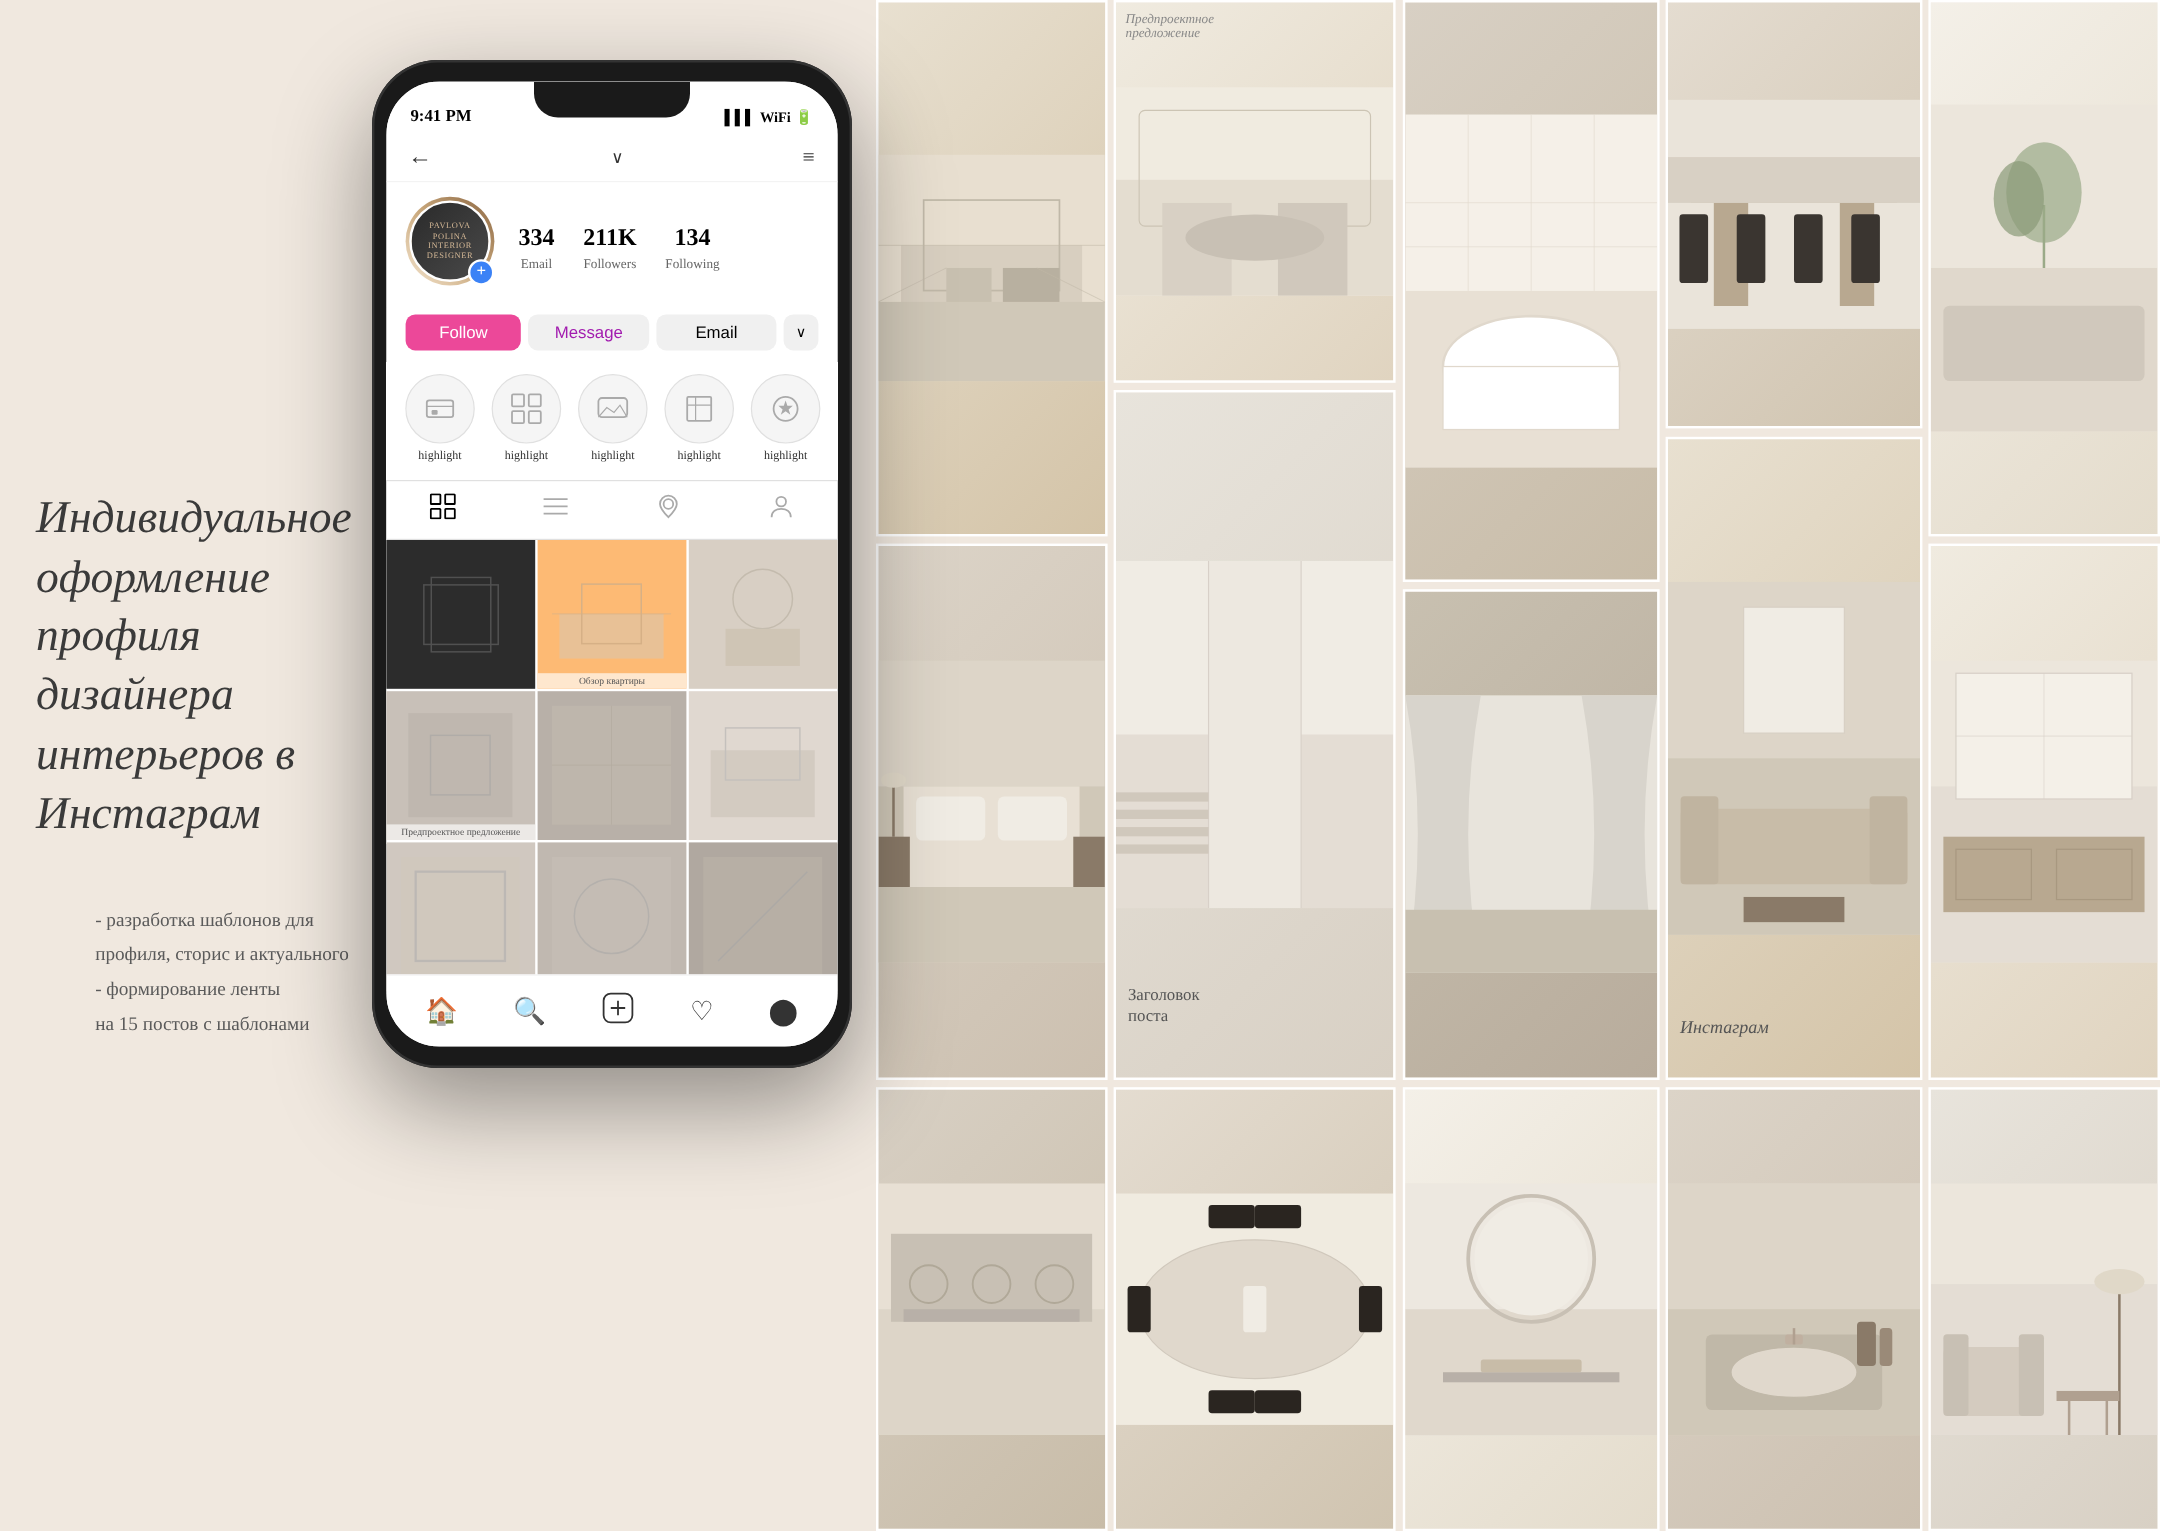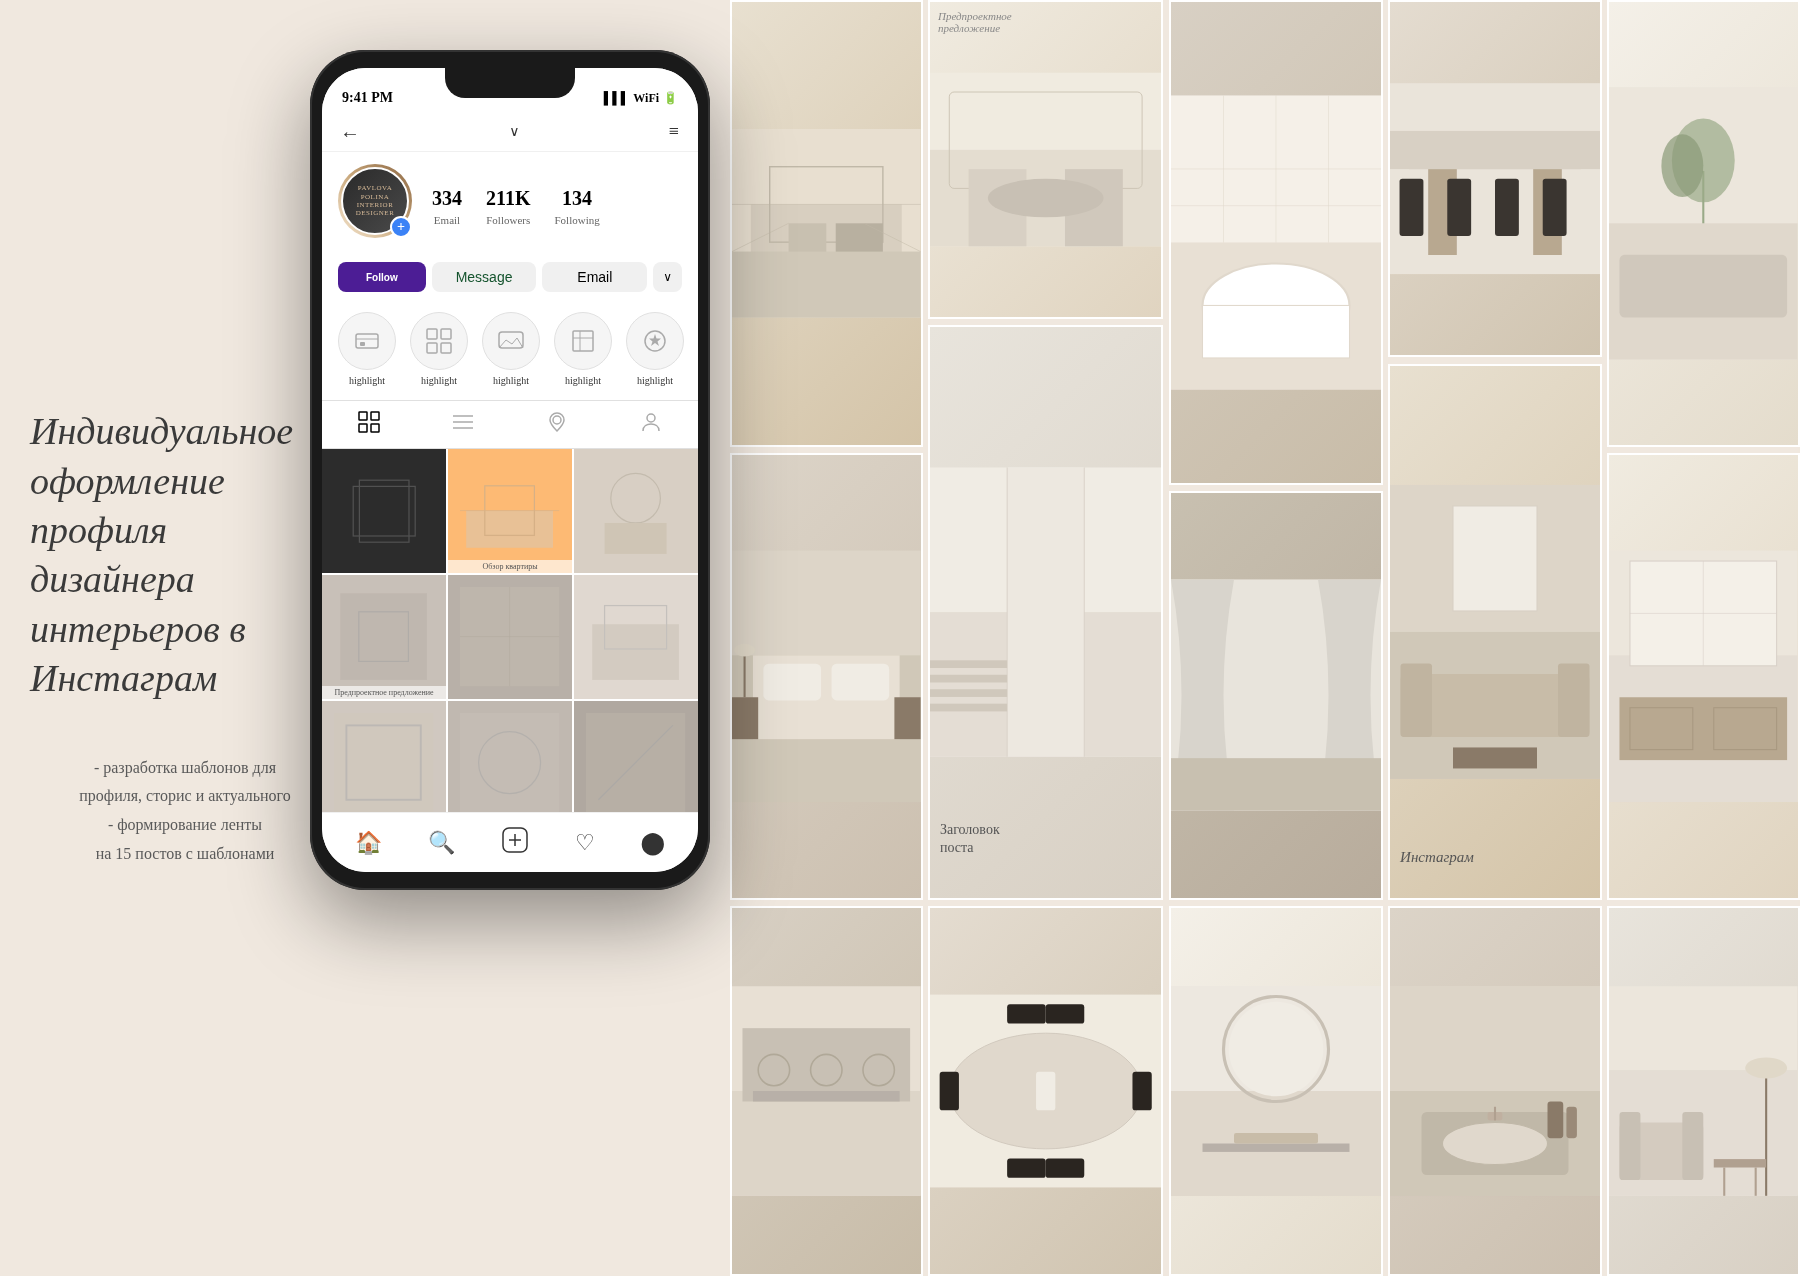--- a/index.html
+++ b/index.html
@@ -31,21 +31,20 @@
       font-weight: 400;
       color: #3a3a3a;
       line-height: 1.3;
       margin-bottom: 50px;
       font-style: italic;
     }
 
     .sub-text {
       font-size: 16px;
       color: #5a5a5a;
-      text-align: center;
       line-height: 1.8;
       font-style: normal;
     }
 
     
     .phone-container {
       position: absolute;
       left: 310px;
       top: 50px;
       width: 420px;
@@ -209,33 +208,33 @@
 
     
     .action-buttons {
       display: flex;
       gap: 6px;
       padding: 6px 16px 10px;
       background: #fff;
     }
 
     .btn-follow {
-      background: #4c1d95;
+      background: #ec4899;
       color: #fff;
       border: none;
       border-radius: 8px;
       padding: 7px 28px;
-      font-size: 10px;
-      font-weight: 700;
+      font-size: 14px;
+      font-weight: 400;
       cursor: pointer;
     }
 
     .btn-message {
       background: #f0f0f0;
-      color: #14532d;
+      color: #a21caf;
       border: none;
       border-radius: 8px;
       padding: 7px 20px;
       font-size: 14px;
       font-weight: 500;
       cursor: pointer;
       flex: 1;
     }
 
     .btn-email {

